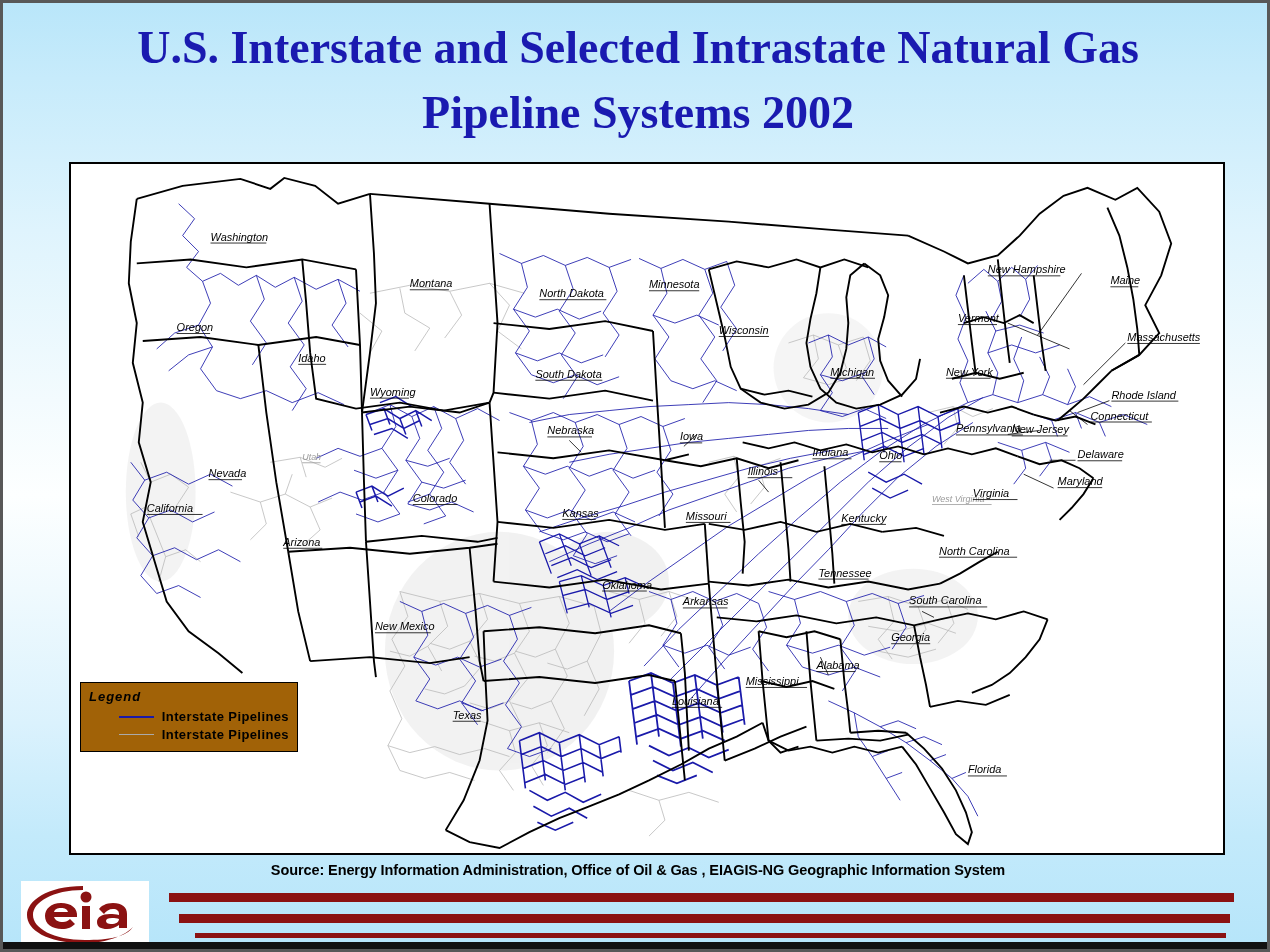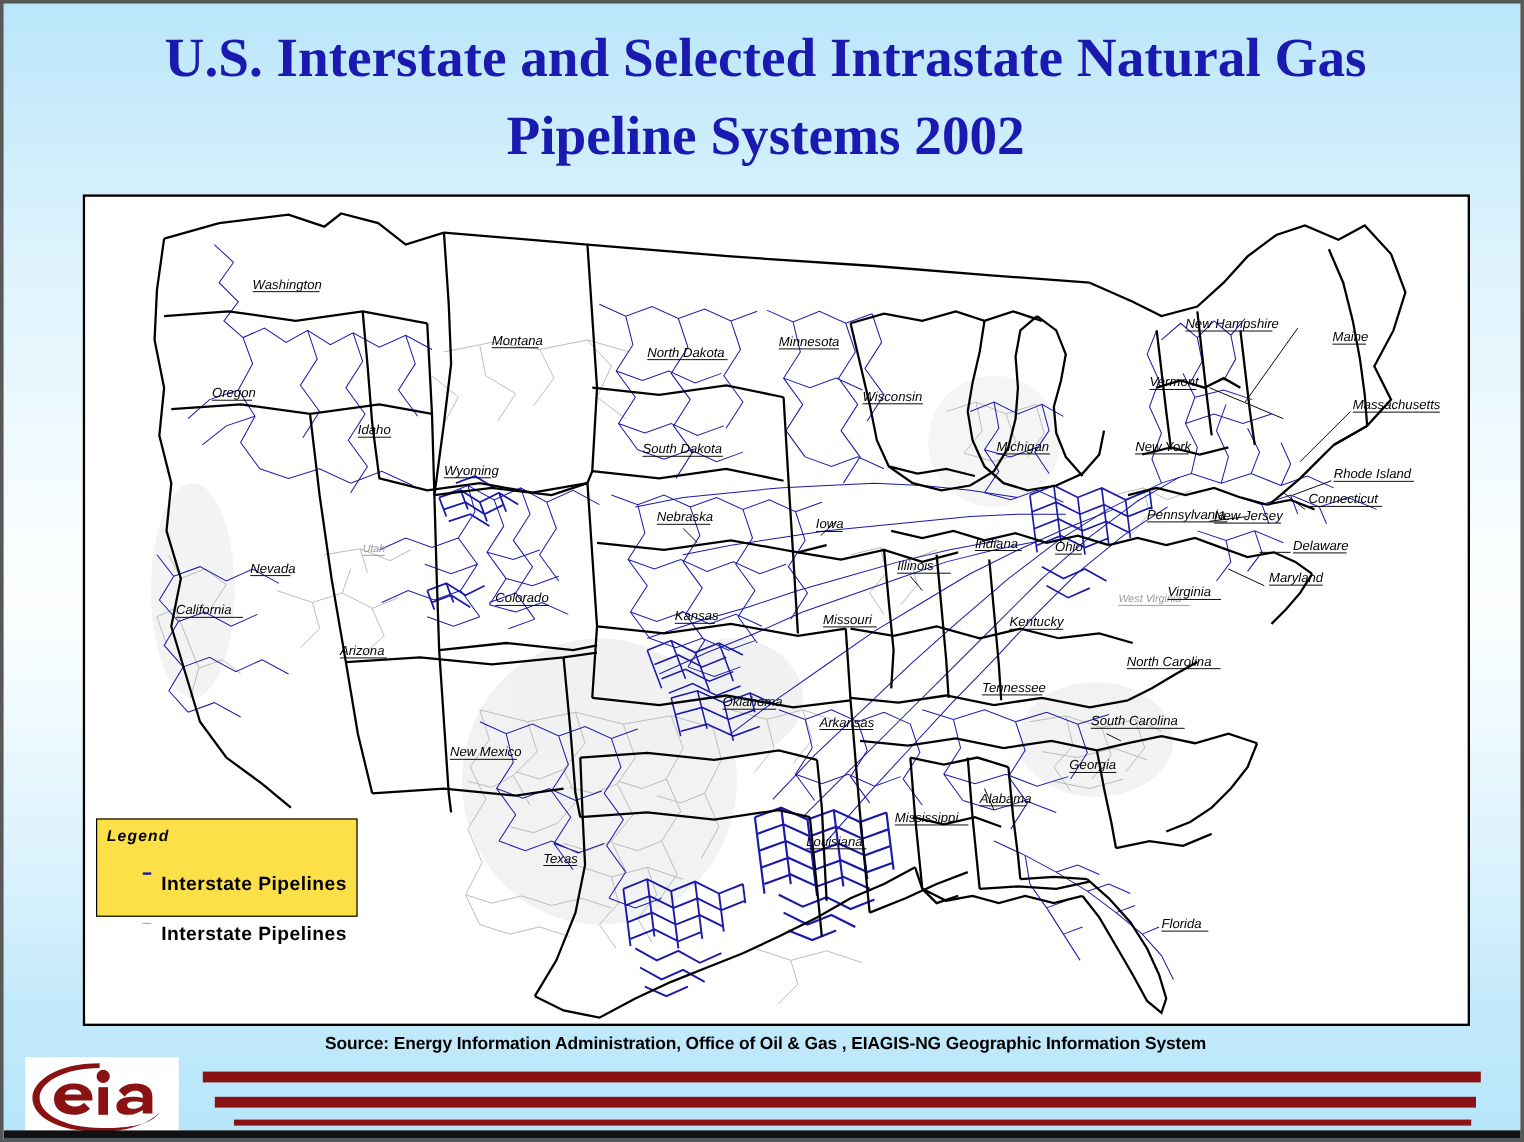--- a/index.html
+++ b/index.html
@@ -33,35 +33,35 @@
   
   #map-frame{
     position:absolute;left:66px;top:159px;width:1156px;height:693px;
     background:#ffffff;border:2px solid #000000;box-sizing:border-box;
     overflow:hidden;
     text-decoration:underline;
   }
   #map-svg{position:absolute;left:0;top:0;width:100%;height:100%;display:block;}
   
   #legend{
-    position:absolute;left:9px;top:518px;width:218px;height:82px;
-    background:#fde047;border:1.5px solid #000;box-sizing:border-box;
+    position:absolute;left:9px;top:518px;width:218px;height:70px;
+    background:#a16207;border:1.5px solid #000;box-sizing:border-box;
     padding:6px 8px 0 8px;
   }
   #legend .leg-title{
     font-family:"Liberation Sans", sans-serif;
     font-style:italic;font-weight:bold;font-size:13px;color:#000;
     letter-spacing:1px;margin-bottom:5px;
   }
   #legend .leg-row{display:flex;align-items:center;margin-left:30px;margin-bottom:3px;}
   #legend .swatch{width:58px;height:0;border-top:2px solid #1a1aaa;margin-right:8px;}
   #legend .swatch.gray{border-top:1.5px solid #aaaaaa;}
   #legend .leg-label{
-    font-size:16px;font-weight:bold;color:#000;letter-spacing:0.4px;
-    font-family:"Liberation Sans", sans-serif;white-space:nowrap;margin-top:20px;
+    font-size:13px;font-weight:bold;color:#000;letter-spacing:0.4px;
+    font-family:"Liberation Sans", sans-serif;white-space:nowrap;
   }
   
   #source{
     position:absolute;left:0;top:859px;width:1270px;text-align:center;
     font-size:14.5px;font-weight:bold;color:#000;
     font-family:"Liberation Sans", sans-serif;letter-spacing:-0.1px;
   }
   
   #logo{
     position:absolute;left:18px;top:878px;width:128px;height:66px;

